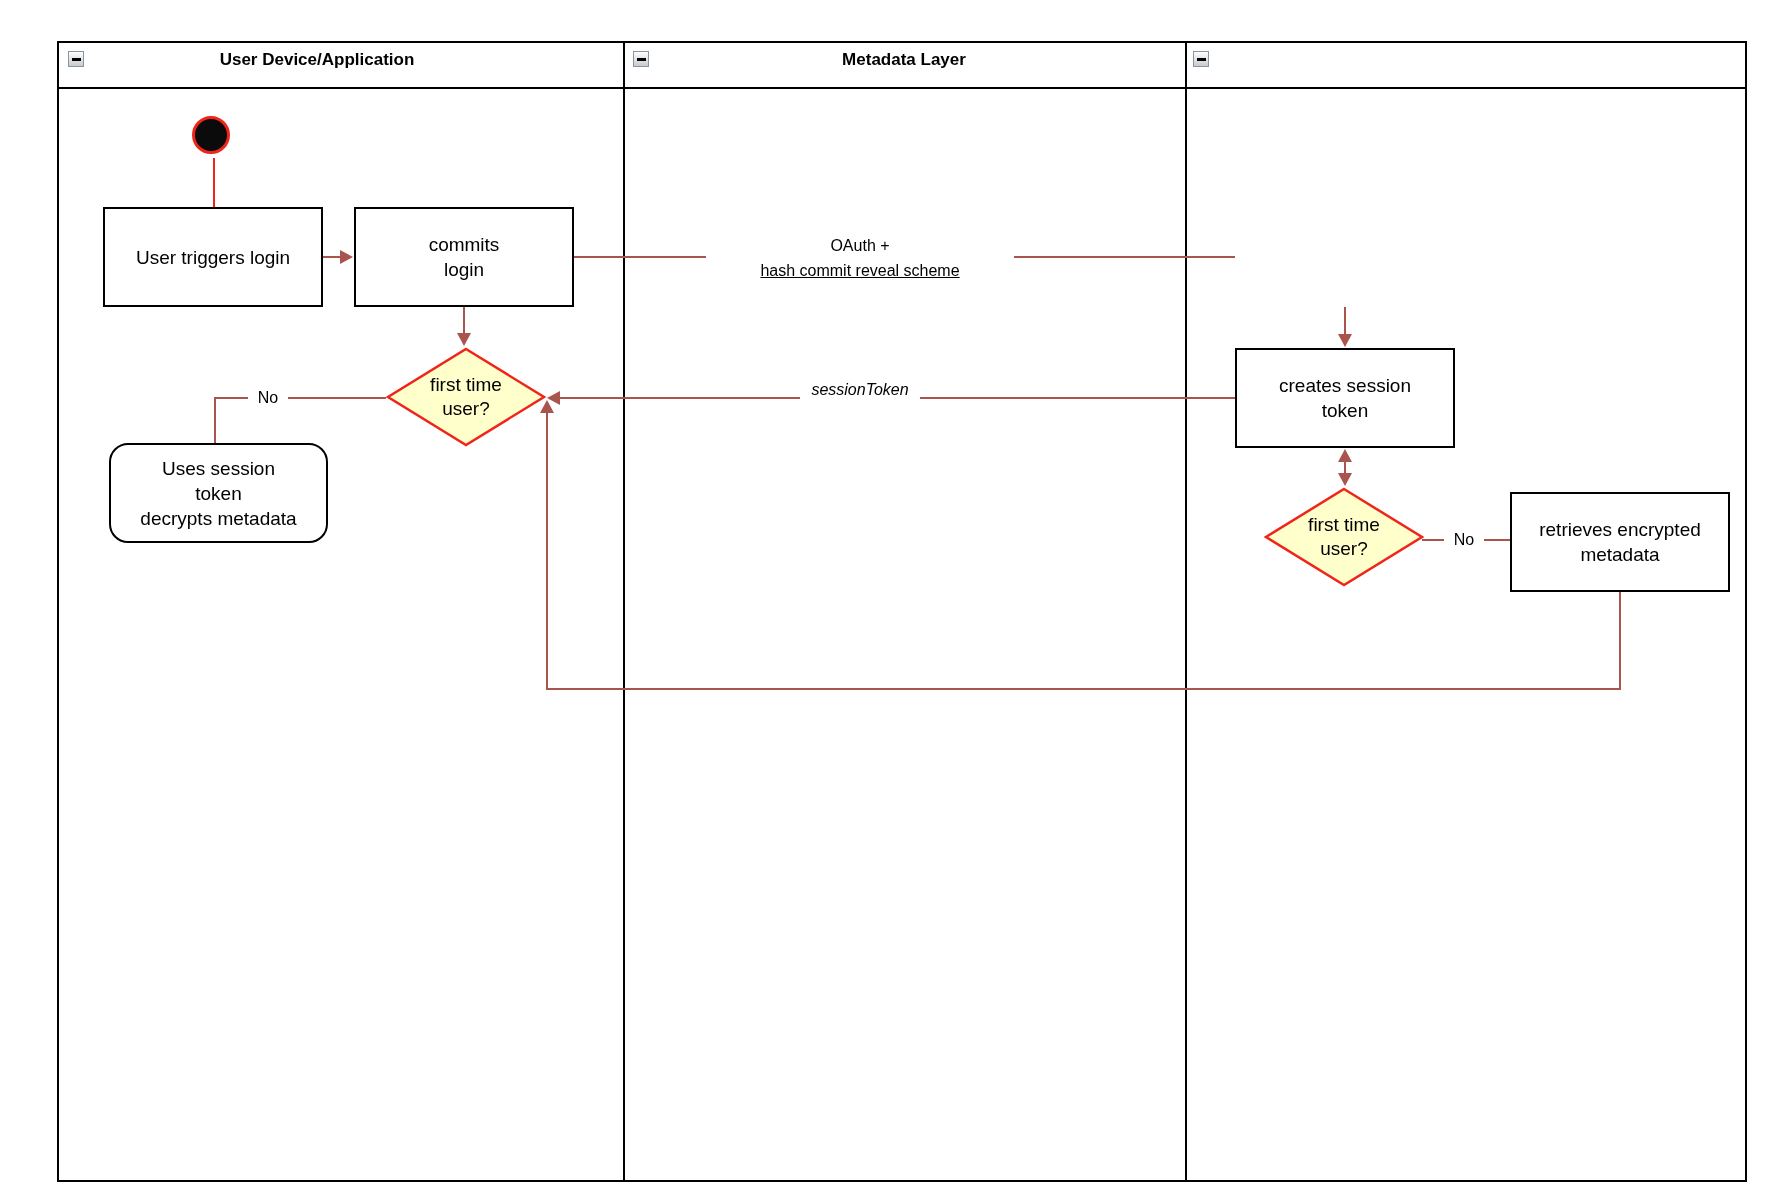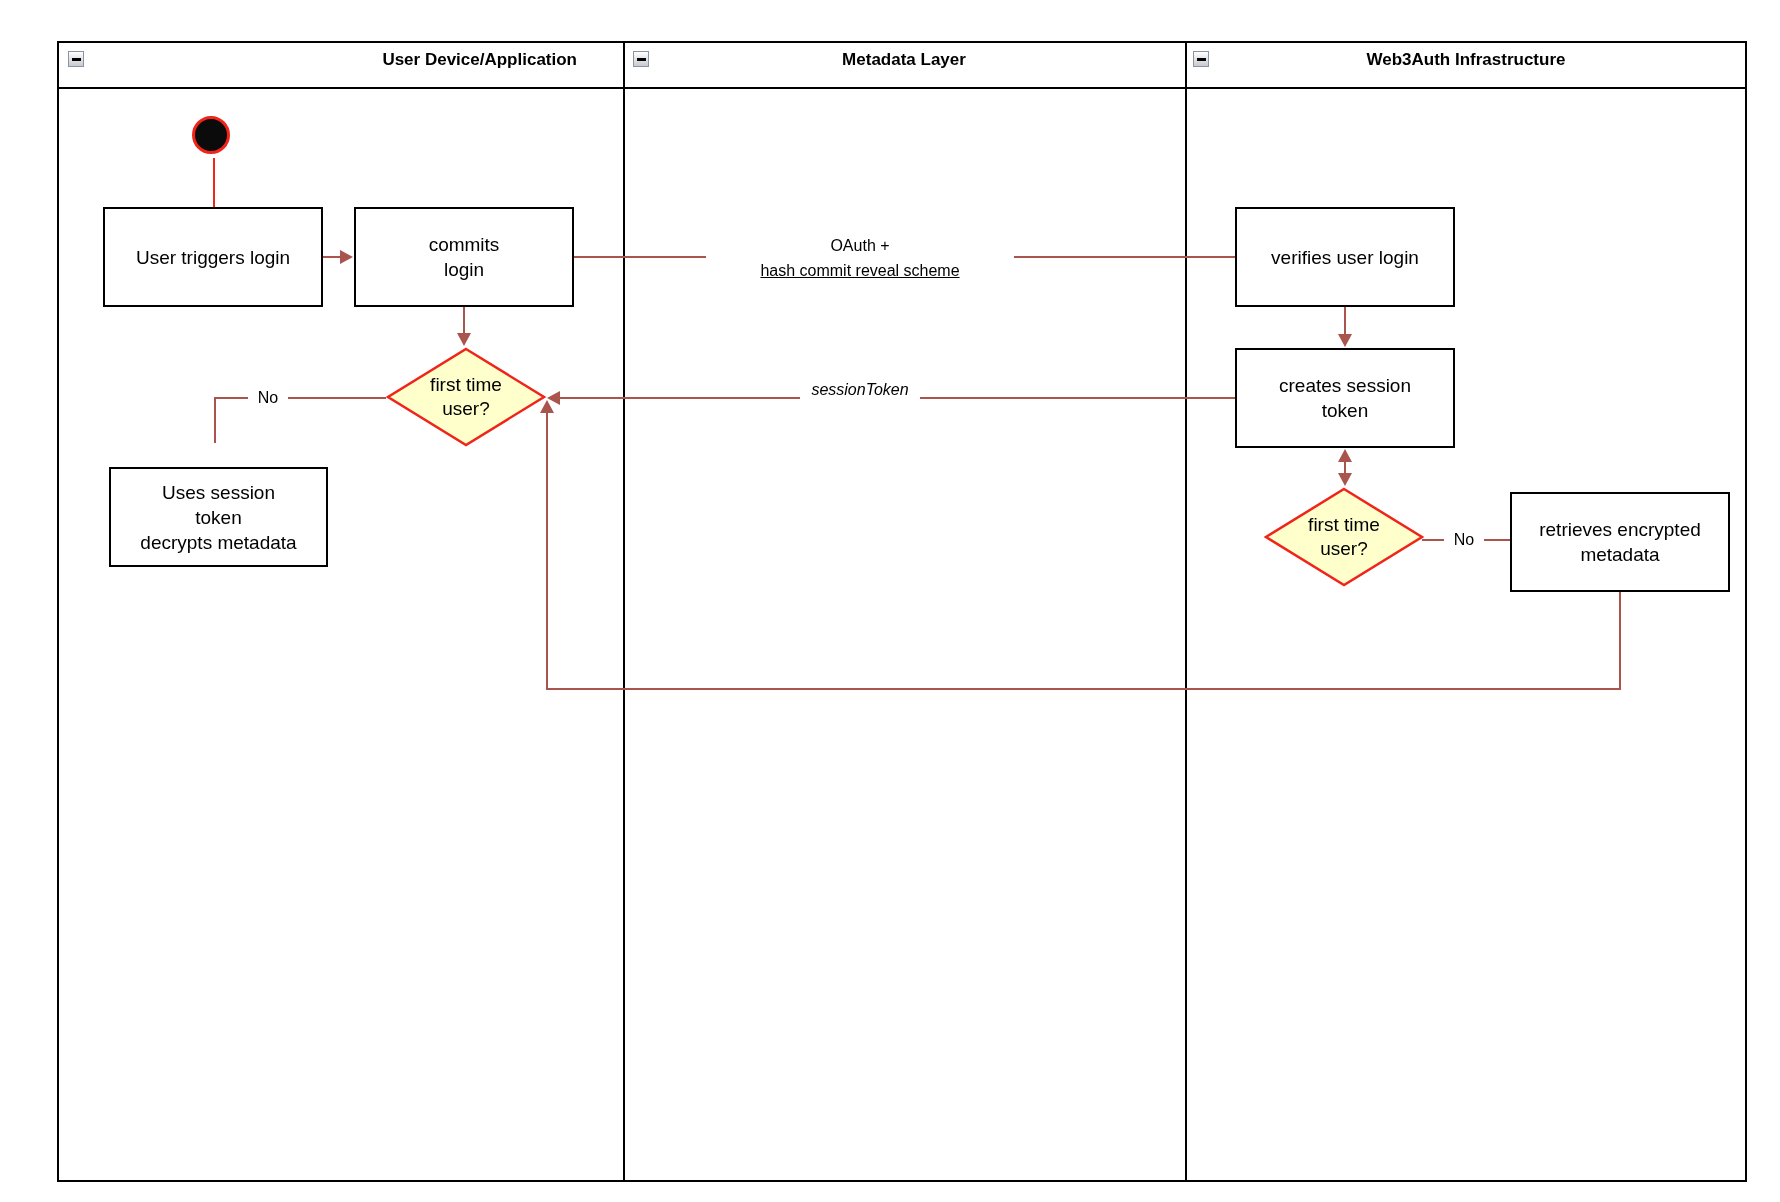--- a/index.html
+++ b/index.html
@@ -58,23 +58,22 @@
 </head>
 <body>
 
 <div class="canvas">
 
   <div class="abs frame" style="left:57px;top:41px;width:1690px;height:1141px;"></div>
   <div class="abs hline" style="left:57px;top:87px;width:1690px;"></div>
   <div class="abs vline" style="left:623px;top:41px;height:1141px;"></div>
   <div class="abs vline" style="left:1185px;top:41px;height:1141px;"></div>
 
-  <div class="abs lane-title" style="left:57px;top:50px;width:520px;text-align:right;">User Device/Application</div>
+  <div class="abs lane-title" style="left:57px;top:50px;width:520px;">User Device/Application</div>
   <div class="abs lane-title" style="left:623px;top:50px;width:562px;">Metadata Layer</div>
-  <div class="abs lane-title" style="left:1185px;top:50px;width:562px;">Web3Auth Infrastructure</div>
 
   <div class="abs collapse-btn" style="left:68px;top:51px;">
       <span class="bar"></span>
     </div>
   <div class="abs collapse-btn" style="left:633px;top:51px;">
       <span class="bar"></span>
     </div>
   <div class="abs collapse-btn" style="left:1193px;top:51px;">
       <span class="bar"></span>
     </div>
@@ -103,35 +102,32 @@
     <div class="diamond-text" style="left:0;top:0;">
       <span>first time</span>
       <span>user?</span>
     </div>
   </div>
 
   <div class="abs edge-h" style="left:214px;top:397px;width:172px;"></div>
   <div class="abs edge-v" style="left:214px;top:397px;height:46px;"></div>
   <div class="abs edge-label" style="left:248px;top:385px;width:40px;">No</div>
 
-  <div class="abs node" style="left:109px;top:467px;width:219px;height:100px;">
+  <div class="abs node" style="left:109px;top:443px;width:219px;height:100px;border-radius:19px;">
     <span>Uses session</span>
     <span>token</span>
     <span>decrypts metadata</span>
   </div>
 
   <div class="abs edge-h" style="left:574px;top:256px;width:661px;"></div>
   <div class="abs edge-label" style="left:706px;top:233px;width:308px;">
     <span style="display:block;">OAuth +</span>
     <span style="display:block;text-decoration:underline;">hash commit reveal scheme</span>
   </div>
 
-  <div class="abs node" style="left:1235px;top:207px;width:220px;height:100px;">
-    <span>verifies user login</span>
-  </div>
   <div class="abs edge-v" style="left:1344px;top:307px;height:28px;"></div>
   <div class="abs ah ah-down" style="left:1338px;top:334px;"></div>
   <div class="abs node" style="left:1235px;top:348px;width:220px;height:100px;">
     <span>creates session</span>
     <span>token</span>
   </div>
 
   <div class="abs edge-v" style="left:1344px;top:458px;height:20px;"></div>
   <div class="abs ah ah-up" style="left:1338px;top:449px;"></div>
   <div class="abs ah ah-down" style="left:1338px;top:473px;"></div>

